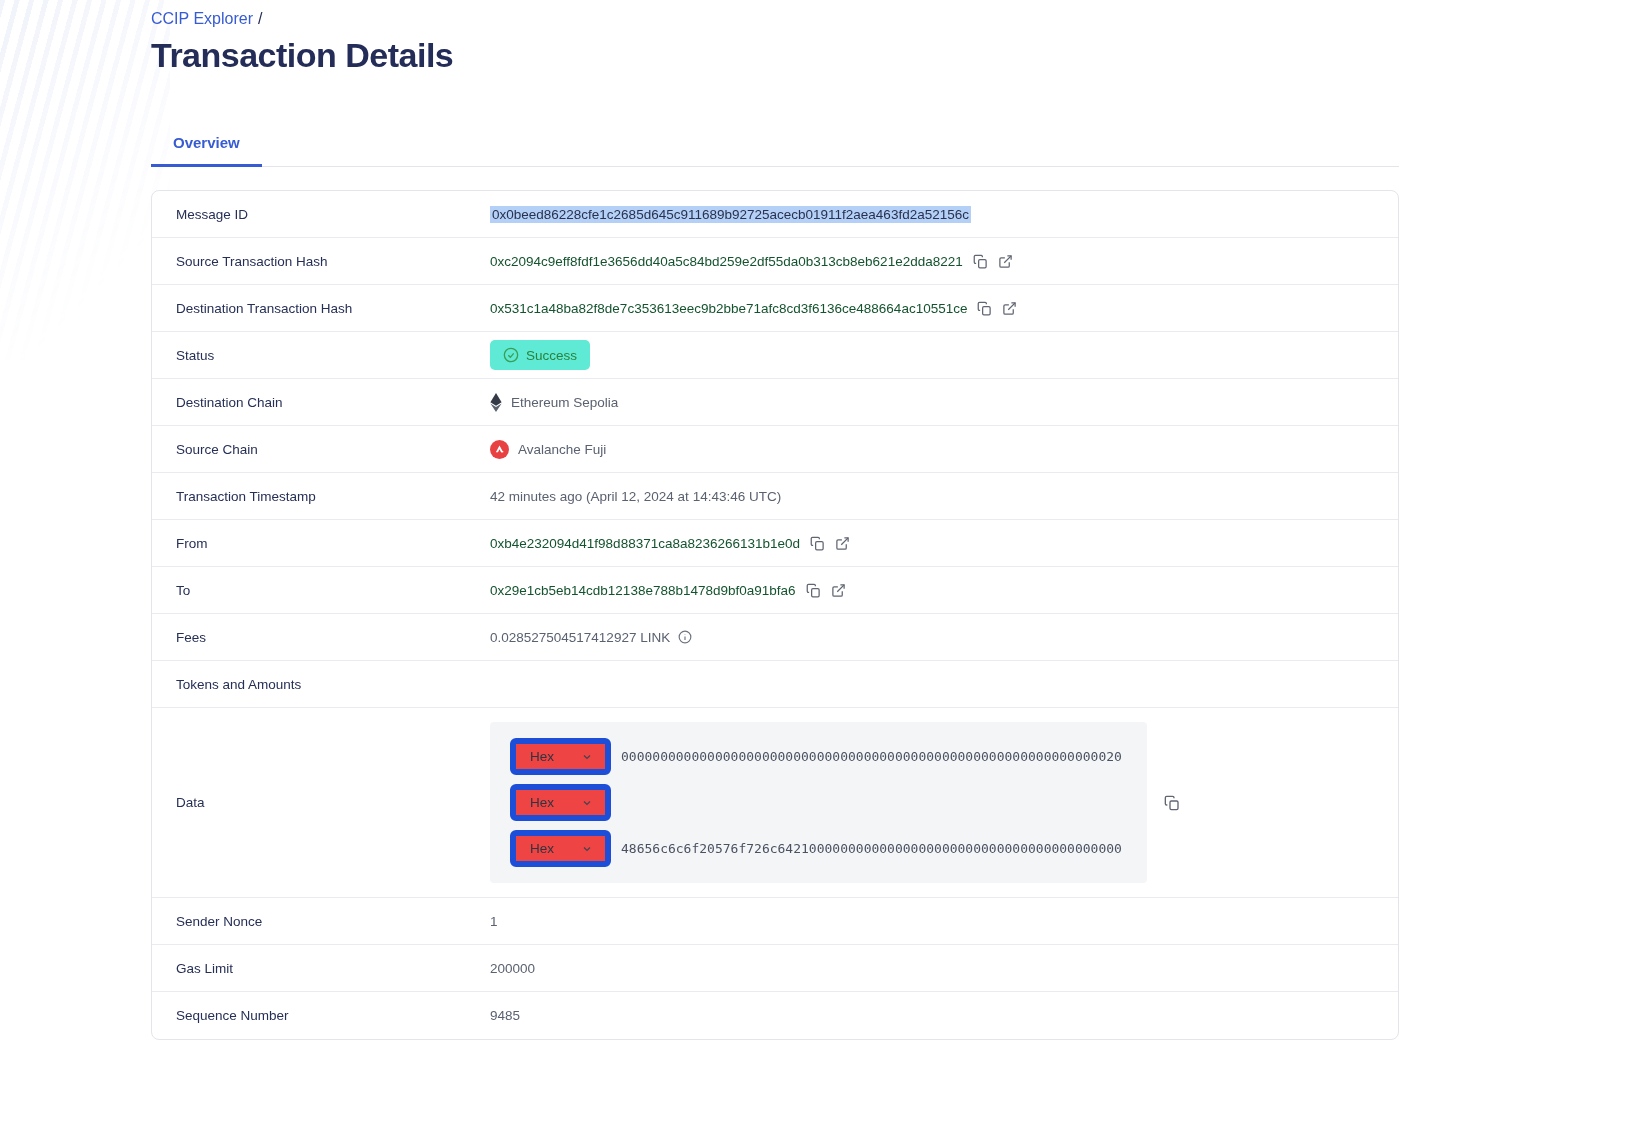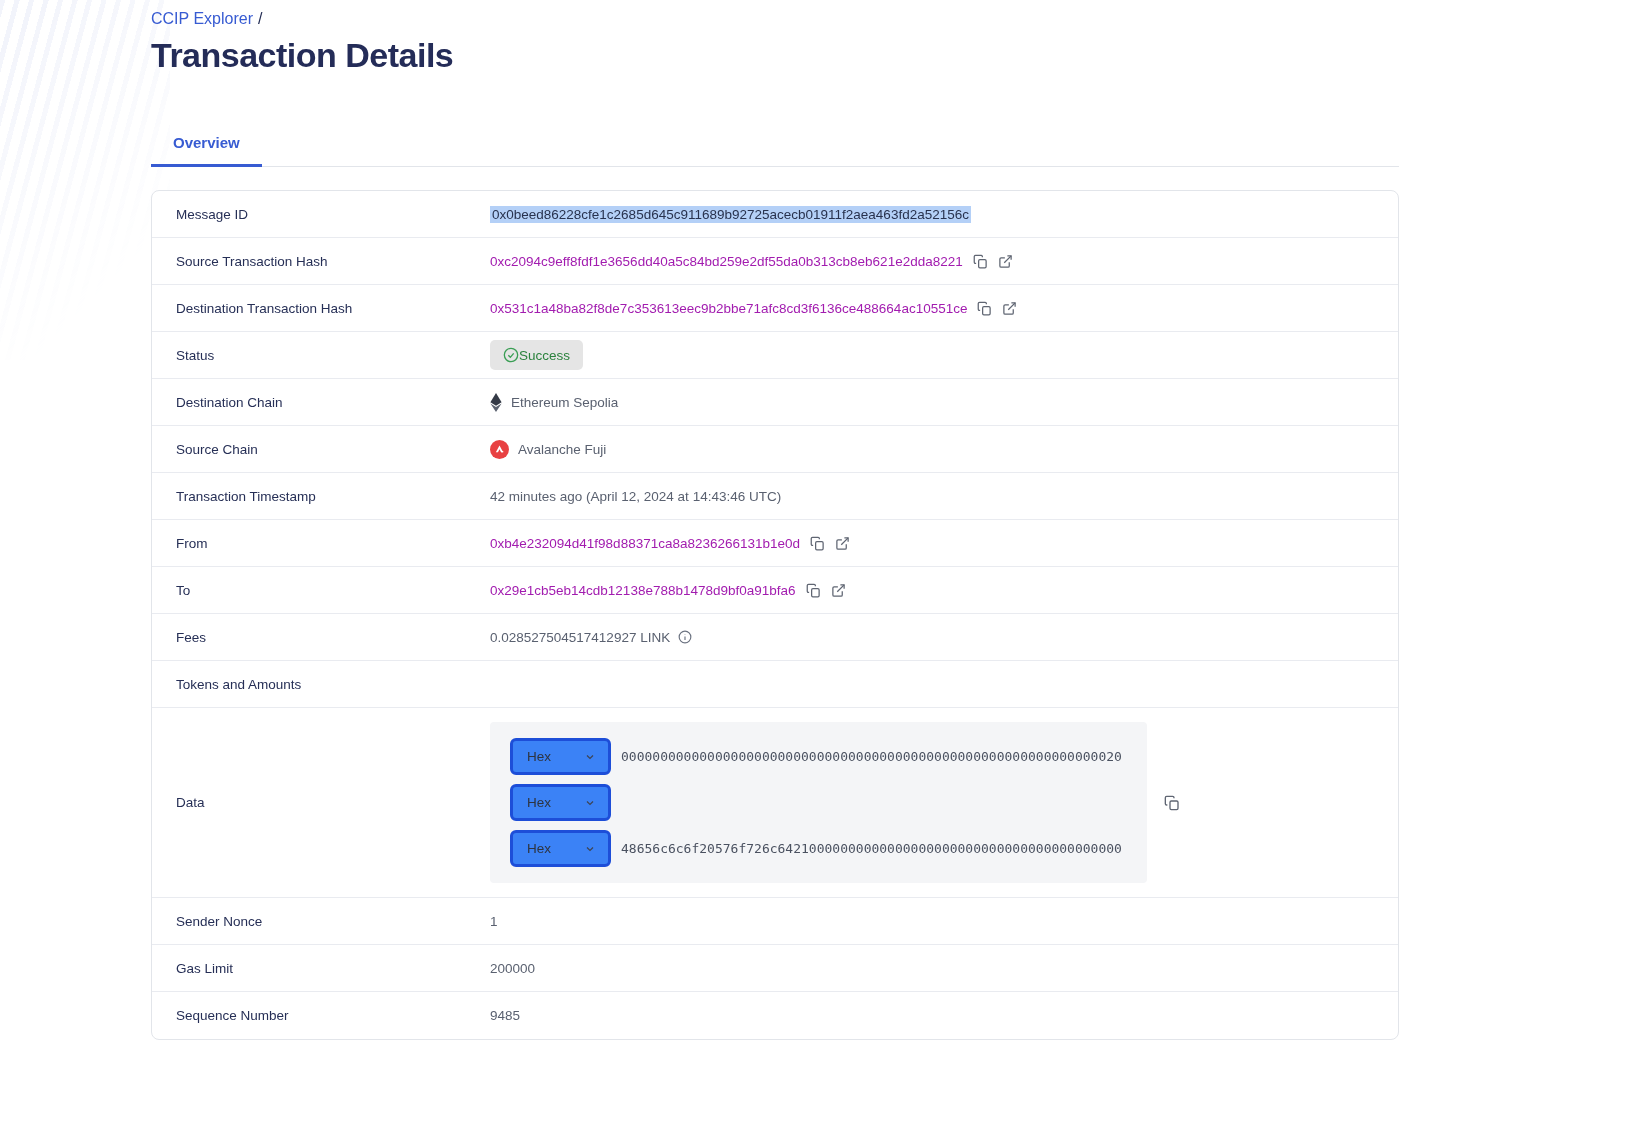--- a/index.html
+++ b/index.html
@@ -49,29 +49,29 @@
     border: 1px solid #e2e5ea; border-radius: 8px;
     background: #fff;
   }
   .row { display: flex; align-items: center; min-height: 47px; border-bottom: 1px solid #e9ebf0; }
   .row:last-child { border-bottom: none; }
   .row-label { width: 338px; flex: 0 0 338px; padding-left: 24px; font-size: 13.5px; color: #262f56; }
   .row-value { flex: 1; display: flex; align-items: center; font-size: 13.5px; color: #5a6170; text-align: center; }
 
   .highlight { background: #b4d0f7; color: #28324e; padding: 1px 2px; }
 
-  .hash-link { color: #a21caf; text-decoration: none; cursor: pointer; }
+  .hash-link { color: #14532d; text-decoration: none; cursor: pointer; }
 
   .icon-btn { display: inline-flex; align-items: center; margin-left: 10px; cursor: pointer; color: #5f6572; }
   .icon-btn svg { display: block; }
 
   
   .status-badge {
-    display: inline-flex; align-items: center; 
-    background: #e5e5e5; border-radius: 5px; padding: 7px 13px;
+    display: inline-flex; align-items: center; gap: 7px;
+    background: #5eead4; border-radius: 5px; padding: 7px 13px;
     color: #2b823d; font-size: 13.5px;
   }
 
   
   .chain { display: inline-flex; align-items: center; gap: 9px; color: #5a6170; }
   .avax-icon { width: 19px; height: 19px; border-radius: 50%; background: #e84142; display: inline-flex; align-items: center; justify-content: center; }
   .eth-icon { display: inline-flex; width: 12px; }
 
   
   .usdc-icon {
@@ -84,22 +84,22 @@
 
   
   .row-data { align-items: center; padding: 14px 0; }
   .data-panel {
     background: #f4f5f7; border-radius: 4px;
     width: 657px; padding: 16px 0 16px 20px;
     display: flex; flex-direction: column; gap: 9px;
   }
   .data-line { display: flex; align-items: center; }
   .hex-select {
-    width: 101px; height: 37px; background: #3b82f6;
-    border: 3px solid #1d4ed8; border-radius: 6px;
+    width: 101px; height: 37px; background: #ef4444;
+    border: 6px solid #1d4ed8; border-radius: 6px;
     display: inline-flex; align-items: center; justify-content: space-between;
     padding: 0 12px 0 14px; cursor: pointer; flex: 0 0 101px;
   }
   .hex-select .sel-label { font-size: 13.5px; color: #2e3440; }
   .hex-text {
     margin-left: 10px;
     font-family: "DejaVu Sans Mono", monospace;
     font-size: 13px; color: #4a5160; white-space: nowrap;
   }
   .data-copy { margin-left: 17px; }

